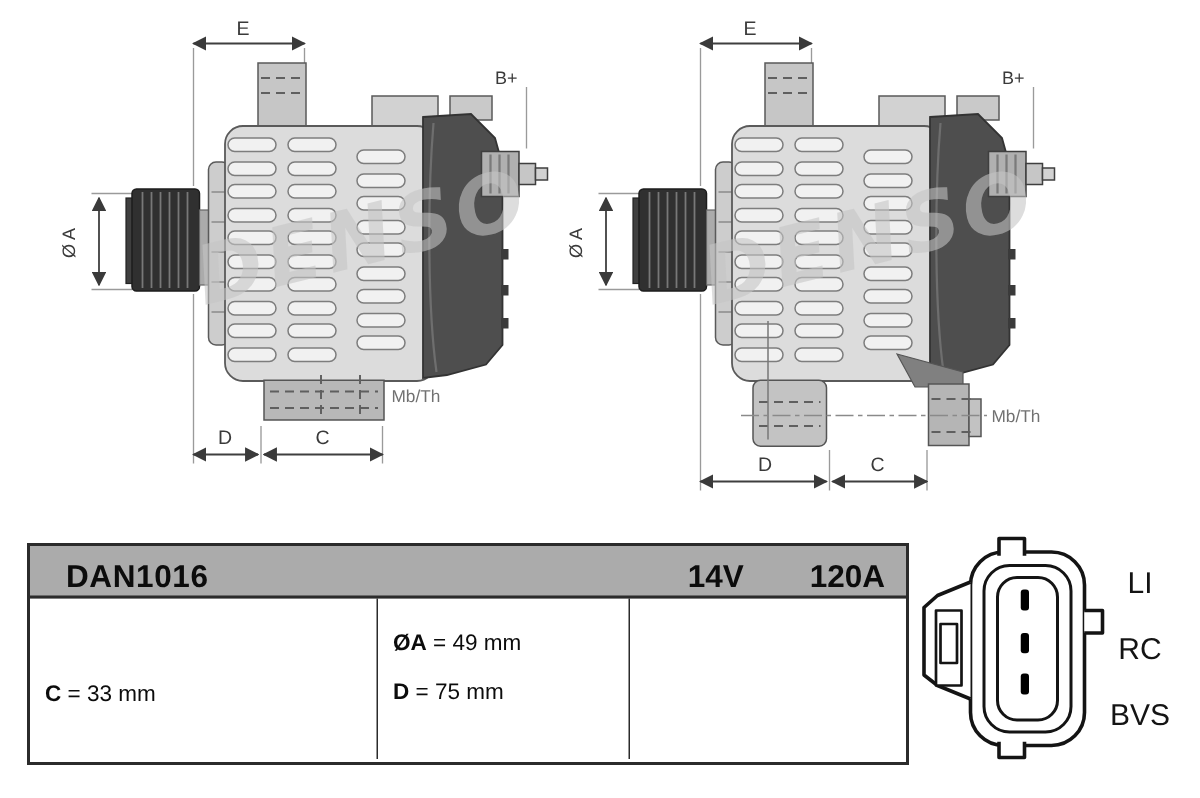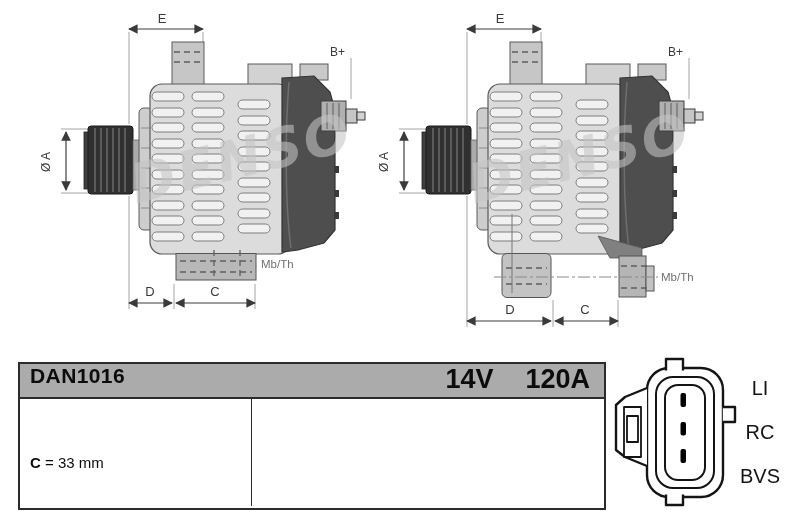--- a/index.html
+++ b/index.html
@@ -11,23 +11,23 @@
   .mbth{font-family:"Liberation Sans",sans-serif;font-size:11.5px;fill:#717171;}
   .wm{font-family:"DejaVu Sans",sans-serif;font-size:54px;font-weight:bold;font-style:italic;
       fill:#c4c4c4;fill-opacity:.58;letter-spacing:3px;}
   .extline{stroke:#9a9a9a;stroke-width:0.9;}
   .dimline{stroke:#3f3f3f;stroke-width:1.2;}
   .dash{stroke:#5f5f5f;stroke-width:1.3;stroke-dasharray:6 4;fill:none;}
   
   .spec-table{position:absolute;left:18px;top:362px;width:588px;height:148px;
               border:2px solid #2b2b2b;background:#fff;box-sizing:border-box;color:#0c0c0c;}
   .spec-header{height:35px;background:#ababab;border-bottom:2px solid #2b2b2b;
-               display:flex;align-items:flex-start;padding:0 14px 0 10px;box-sizing:border-box;}
+               display:flex;align-items:flex-end;padding:0 14px 0 24px;box-sizing:border-box;}
   .part-number{font-size:21px;font-weight:bold;letter-spacing:.4px;}
-  .hdr-right{margin-left:auto;display:flex;gap:32px;font-size:27px;font-weight:bold;}
+  .hdr-right{margin-left:auto;display:flex;gap:44px;font-size:21px;font-weight:bold;}
   .spec-body{position:relative;height:107px;display:flex;}
   .col{position:relative;box-sizing:border-box;height:100%;}
   .col1{width:232px;border-right:1.6px solid #2b2b2b;}
   .col2{width:168px;border-right:1.6px solid #2b2b2b;}
   .col3{flex:1;}
   .cell{position:absolute;left:10px;font-size:15px;white-space:nowrap;}
   .cell b{font-weight:bold;}
   .pulley-cell{top:3px;display:flex;align-items:center;}
   .pulley-cell span{margin-left:7px;}
   .c-cell{top:55px;}
@@ -180,20 +180,30 @@
         <span>120A</span>
       </span>
     </div>
     <div class="spec-body">
       <div class="col col1">
         <div class="cell c-cell">
           <b>C</b>
           <span>= 33 mm</span>
         </div>
       </div>
+      <div class="col col2">
+        <div class="cell r1">
+          <b>ØA</b>
+          <span>= 49 mm</span>
+        </div>
+        <div class="cell r2">
+          <b>D</b>
+          <span>= 75 mm</span>
+        </div>
+      </div>
     </div>
   </div>
 
   <svg class="connector" width="192" height="160" viewBox="0 0 192 160">
     <g fill="#fff" stroke="#141414" stroke-width="2.4" stroke-linejoin="round">
       <rect x="39" y="16" width="76" height="129" rx="22"></rect>
       <path d="M58,18.5 V7 H75 V18.5"></path>
       <path d="M58,142.5 V153 H75 V142.5"></path>
       <rect x="48" y="25" width="58" height="111" rx="17" stroke-width="2"></rect>
       <rect x="57" y="33" width="40" height="95" rx="13" stroke-width="2"></rect>

